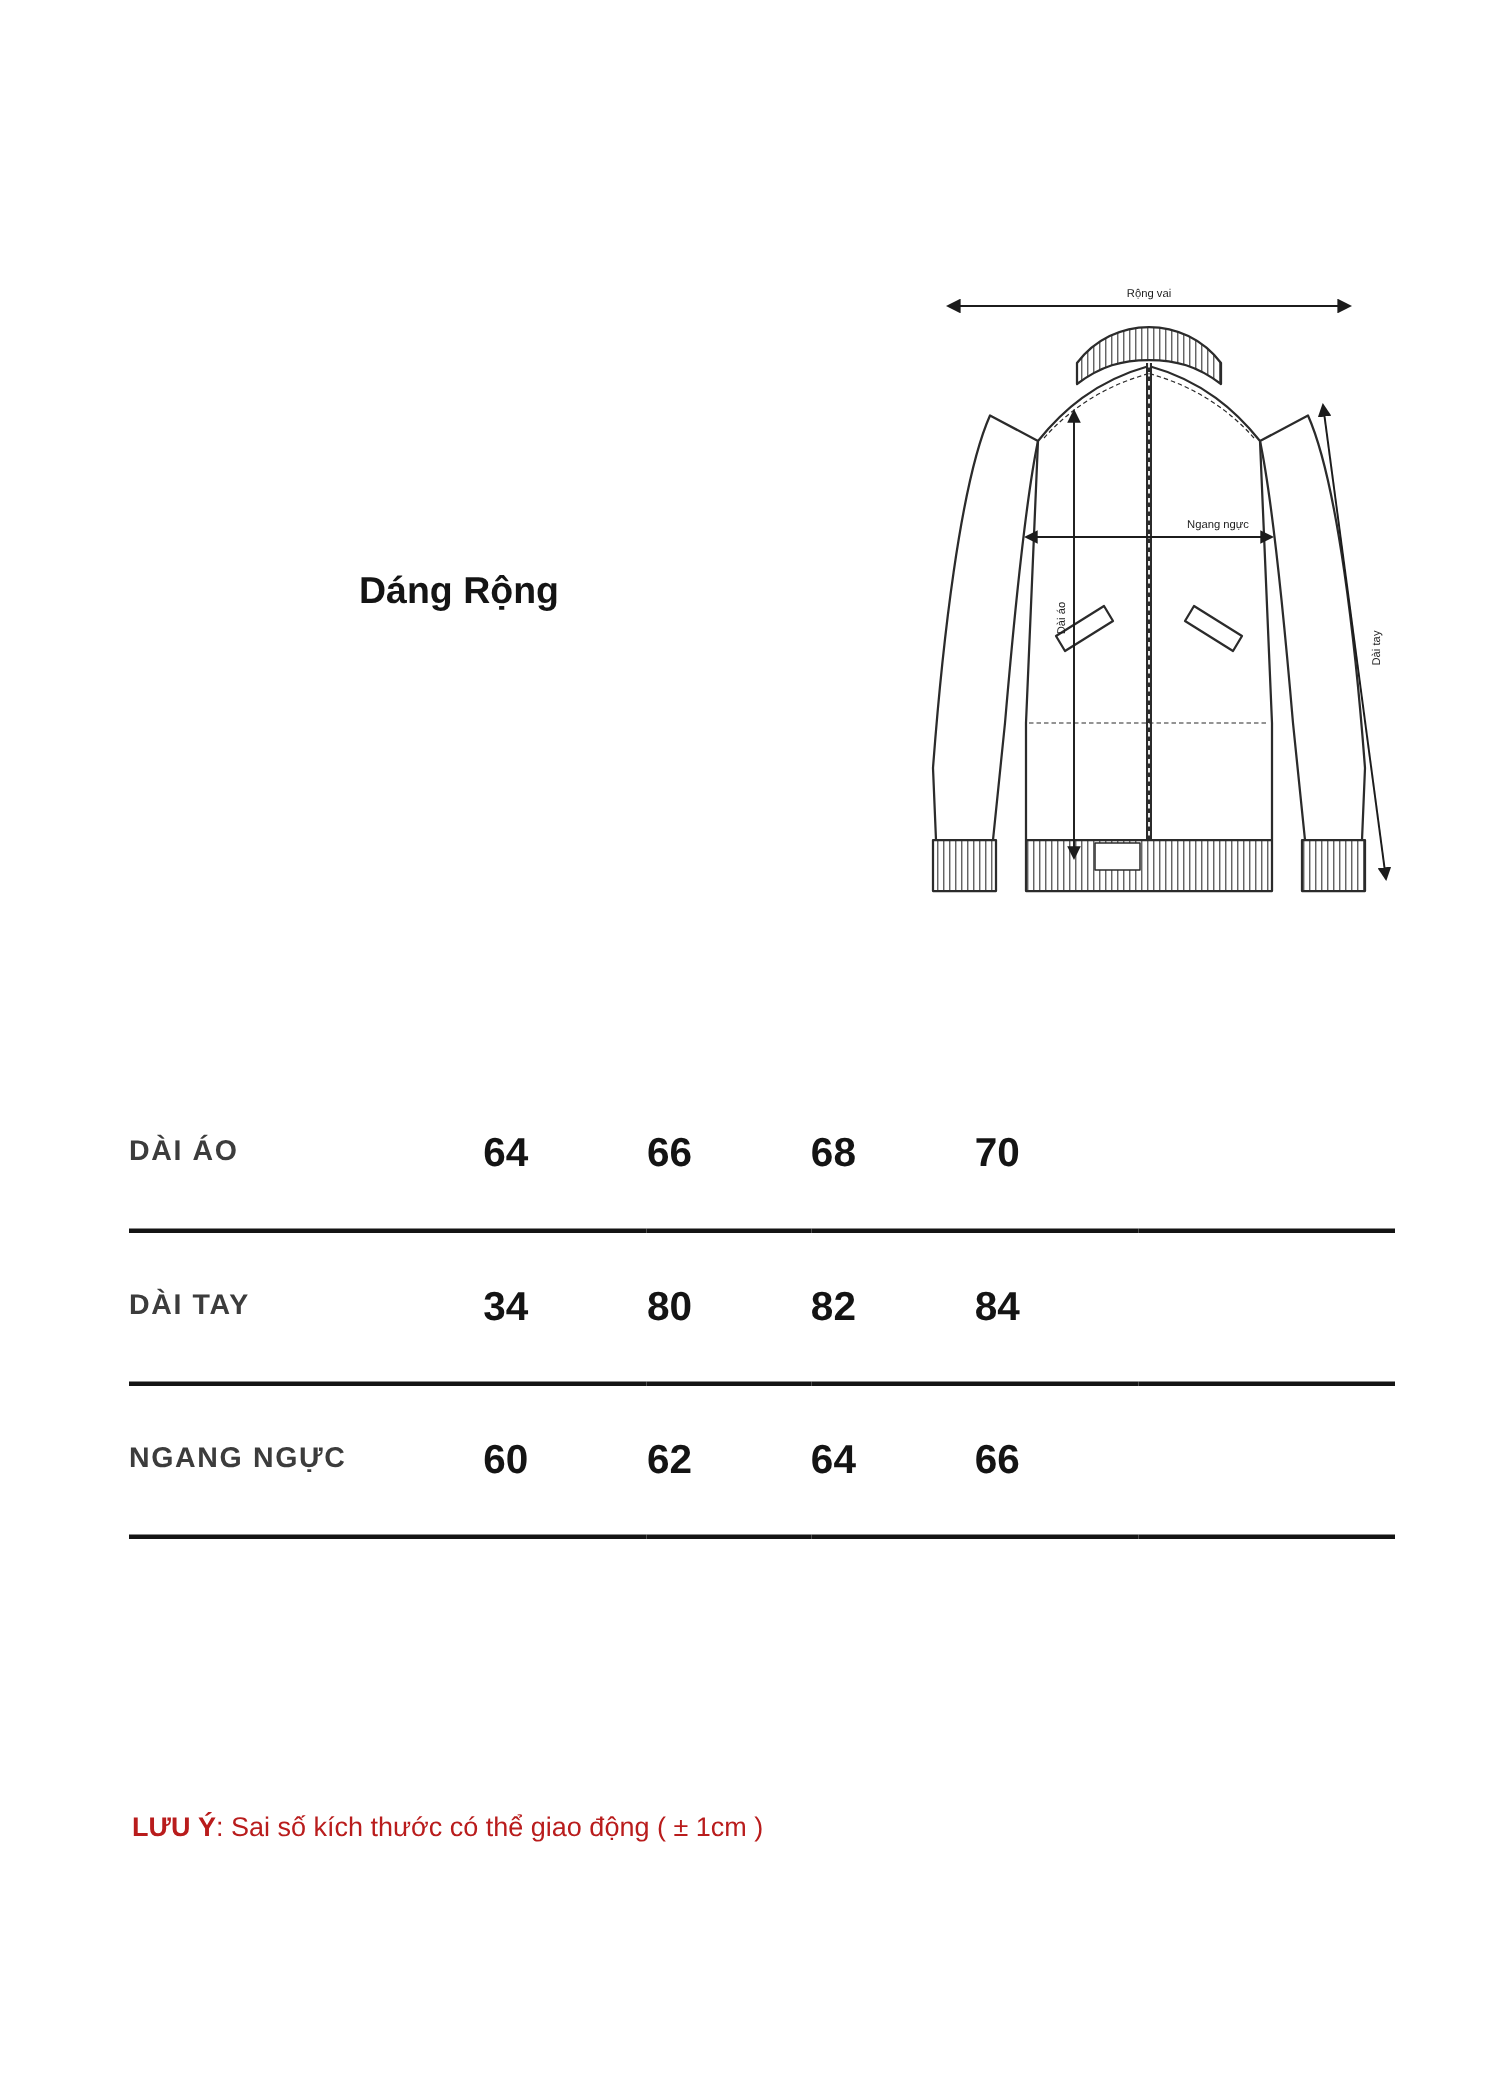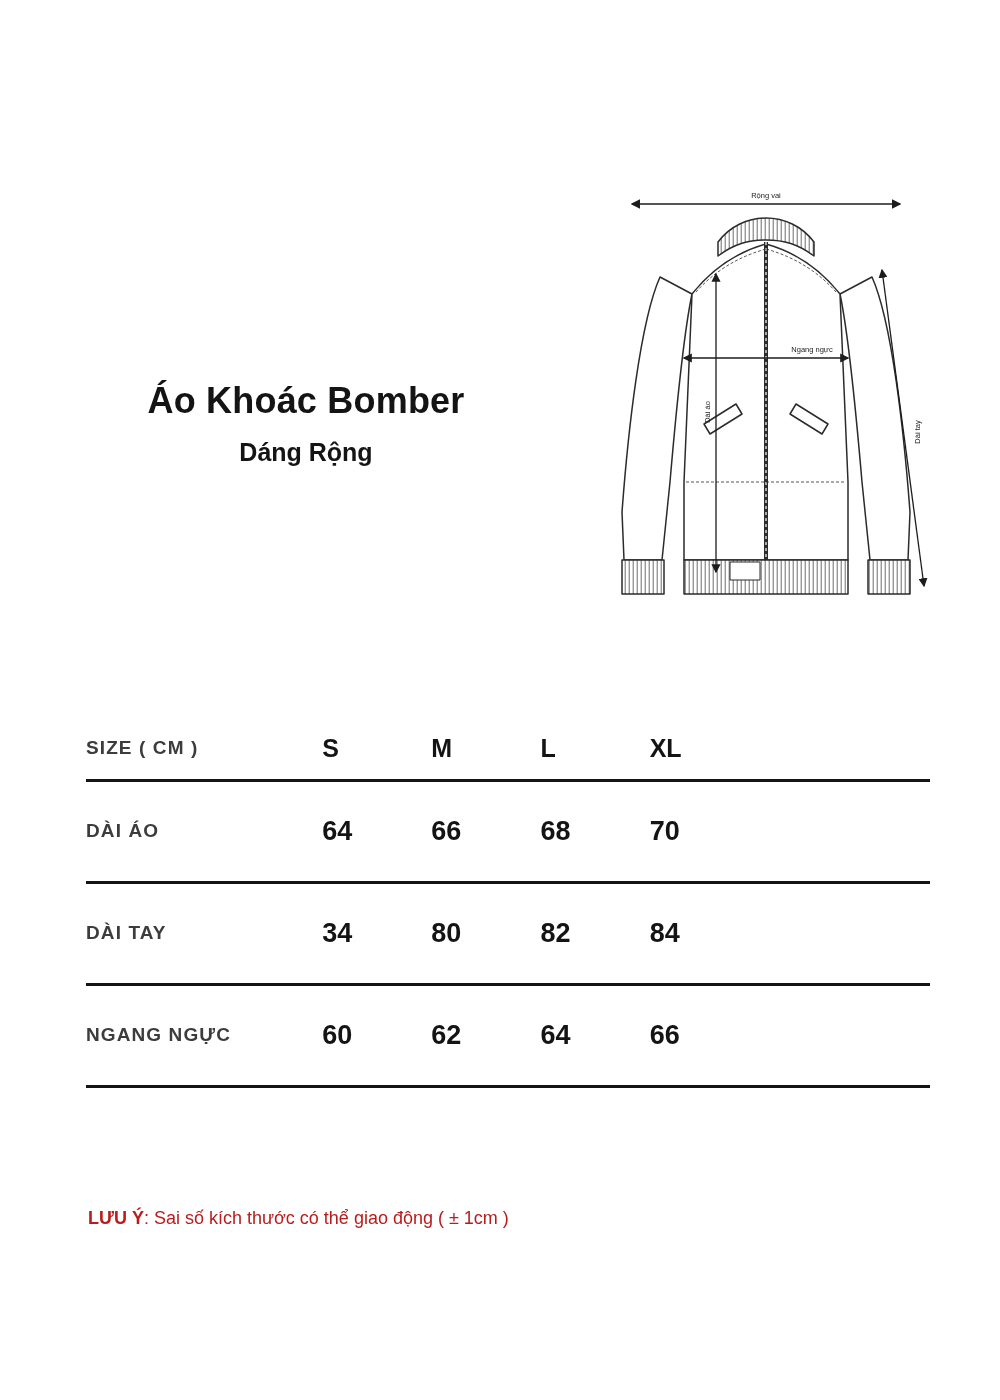--- a/index.html
+++ b/index.html
@@ -106,21 +106,20 @@
     top: 1208px;
     font-size: 18px;
     color: #b91c1c;
   }
   .note b { font-weight: bold; }
 </style>
 </head>
 <body>
 
 <div class="header-block">
-  <h1 class="title-main">Áo Khoác Bomber</h1>
   <h2 class="title-sub">Dáng Rộng</h2>
 </div>
 
 <div class="illustration">
   <svg viewBox="0 0 360 430" width="360" height="430" xmlns="http://www.w3.org/2000/svg">
     <defs>
       <pattern id="rib" width="4" height="8" patternUnits="userSpaceOnUse">
         <rect width="4" height="8" fill="#ffffff"></rect>
         <line x1="1.2" y1="0" x2="1.2" y2="8" stroke="#2b2b2b" stroke-width="0.7"></line>
       </pattern>
@@ -177,28 +176,20 @@
 
     <g>
       <line x1="282" y1="88" x2="324" y2="404" stroke="#1c1c1c" stroke-width="1.3" marker-end="url(#ah)" marker-start="url(#ah2)"></line>
       <text x="320" y="250" font-size="7.5" text-anchor="middle" fill="#1c1c1c" transform="rotate(-90 320 250)" font-family="Liberation Sans, sans-serif">Dài tay</text>
     </g>
   </svg>
 </div>
 
 <table class="size-table">
   <tbody>
-    <tr class="head-row row-line">
-      <td class="label-cell">SIZE ( CM )</td>
-      <td class="val-cell">S</td>
-      <td class="val-cell">M</td>
-      <td class="val-cell">L</td>
-      <td class="val-cell">XL</td>
-      <td class="spacer-cell"></td>
-    </tr>
 
     <tr class="row-line">
       <td class="label-cell">DÀI ÁO</td>
       <td class="val-cell">64</td>
       <td class="val-cell">66</td>
       <td class="val-cell">68</td>
       <td class="val-cell">70</td>
       <td class="spacer-cell"></td>
     </tr>
 

